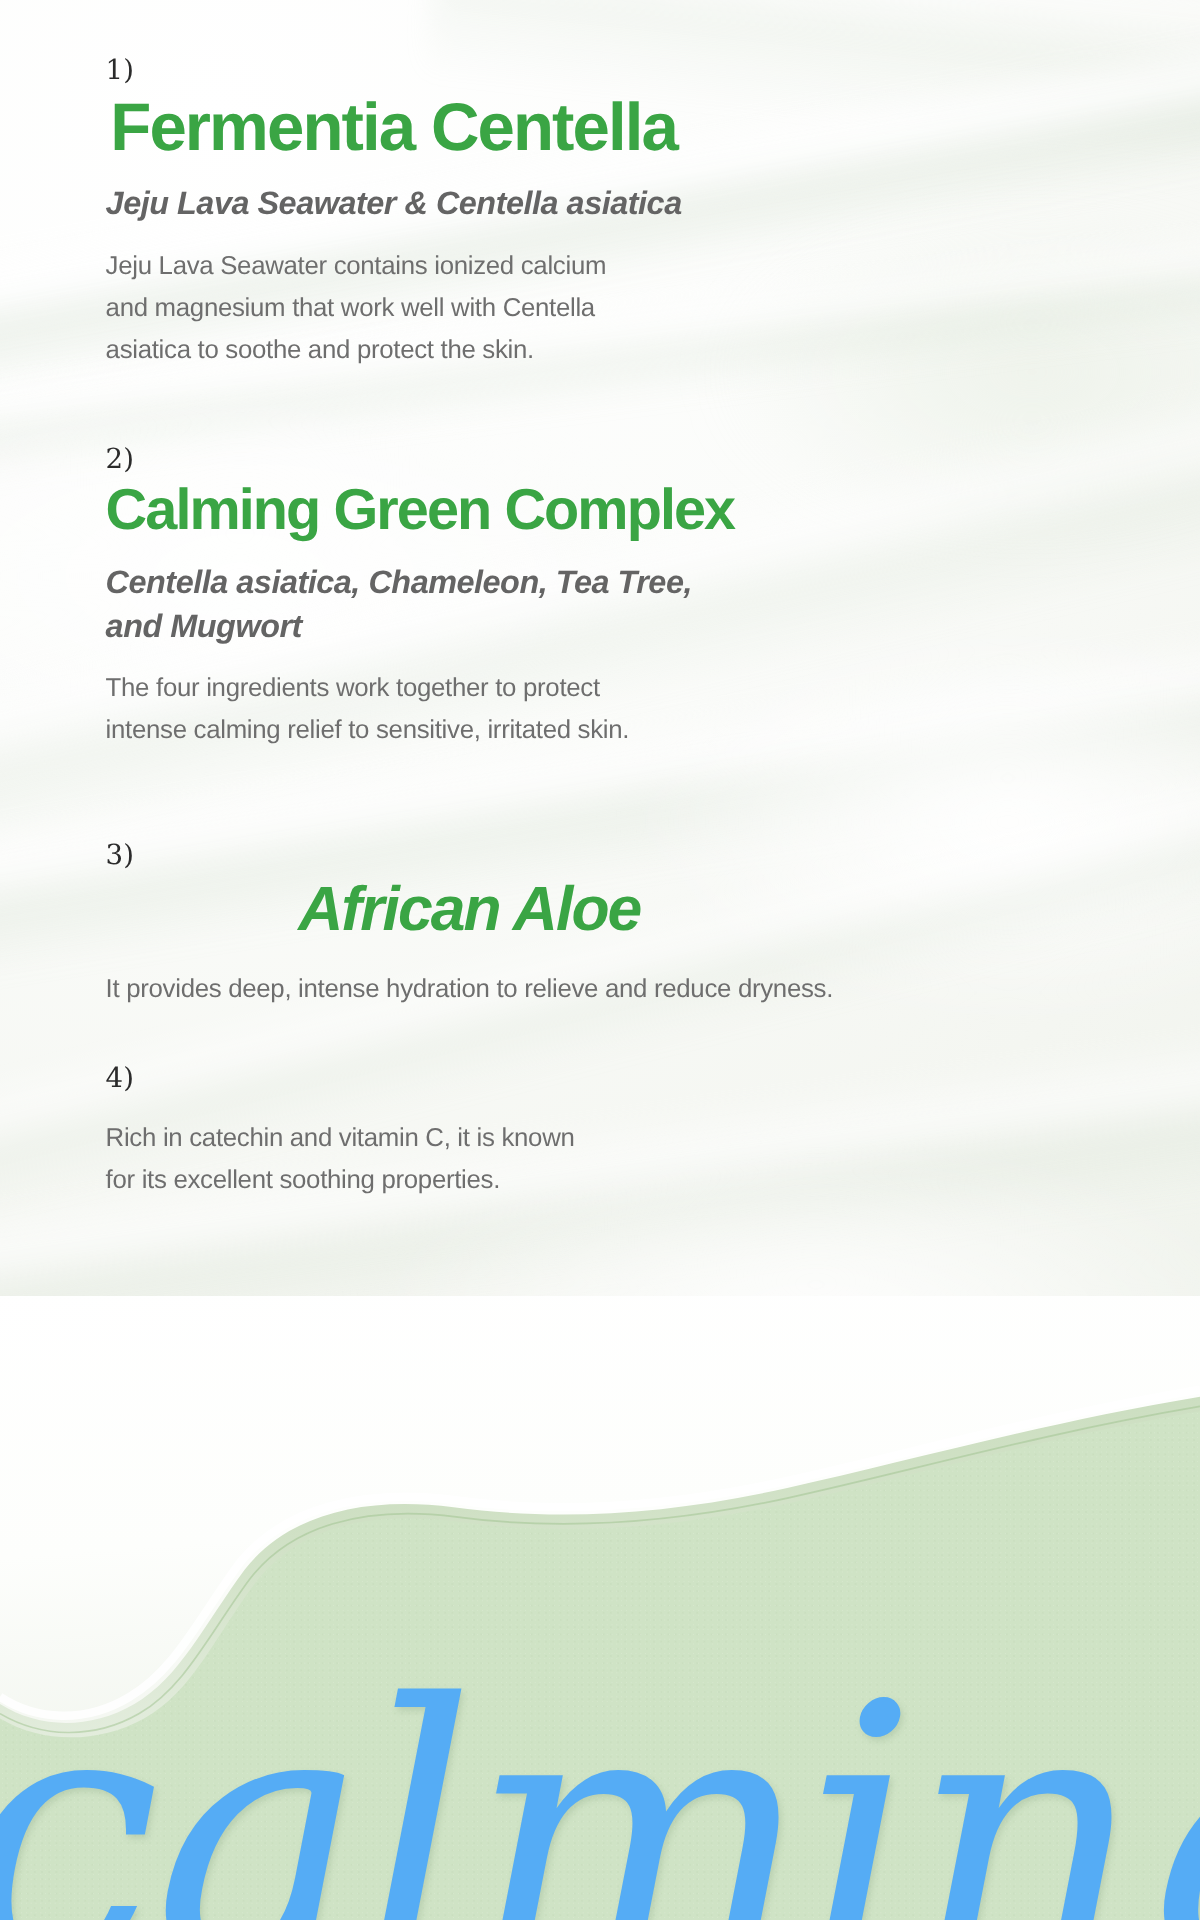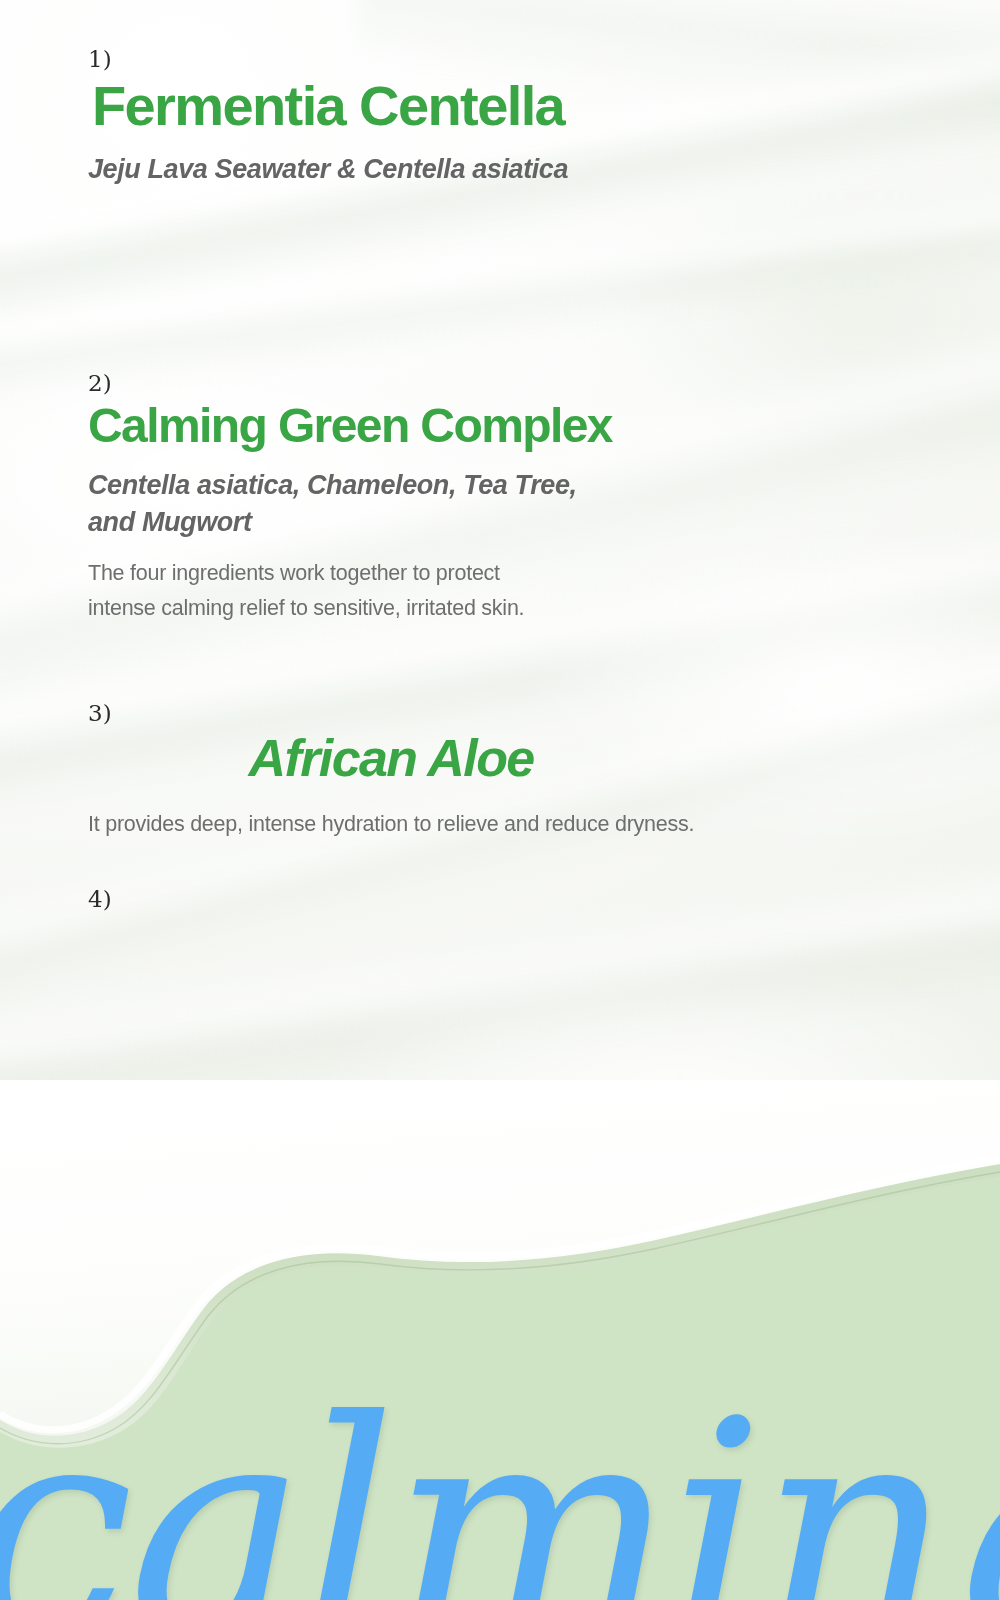--- a/index.html
+++ b/index.html
@@ -225,35 +225,40 @@
 
     <div class="script-word">calming</div>
   </div>
 
   <div class="content">
 
     <div class="section sec-1">
       <div class="marker">1)</div>
       <h2 class="heading h-1">Fermentia Centella</h2>
       <p class="subtitle">Jeju Lava Seawater &amp; Centella asiatica</p>
+      <p class="body-text">Jeju Lava Seawater contains ionized calcium
+and magnesium that work well with Centella
+asiatica to soothe and protect the skin.</p>
     </div>
 
     <div class="section sec-2">
       <div class="marker">2)</div>
       <h2 class="heading h-2">Calming Green Complex</h2>
       <p class="subtitle">Centella asiatica, Chameleon, Tea Tree,
 and Mugwort</p>
       <p class="body-text">The four ingredients work together to protect
 intense calming relief to sensitive, irritated skin.</p>
     </div>
 
     <div class="section sec-3">
       <div class="marker">3)</div>
       <h2 class="heading h-3">African Aloe</h2>
       <p class="body-text">It provides deep, intense hydration to relieve and reduce dryness.</p>
     </div>
 
     <div class="section sec-4">
       <div class="marker">4)</div>
+      <p class="body-text">Rich in catechin and vitamin C, it is known
+for its excellent soothing properties.</p>
     </div>
 
   </div>
 </div>
 
 </body></html>

